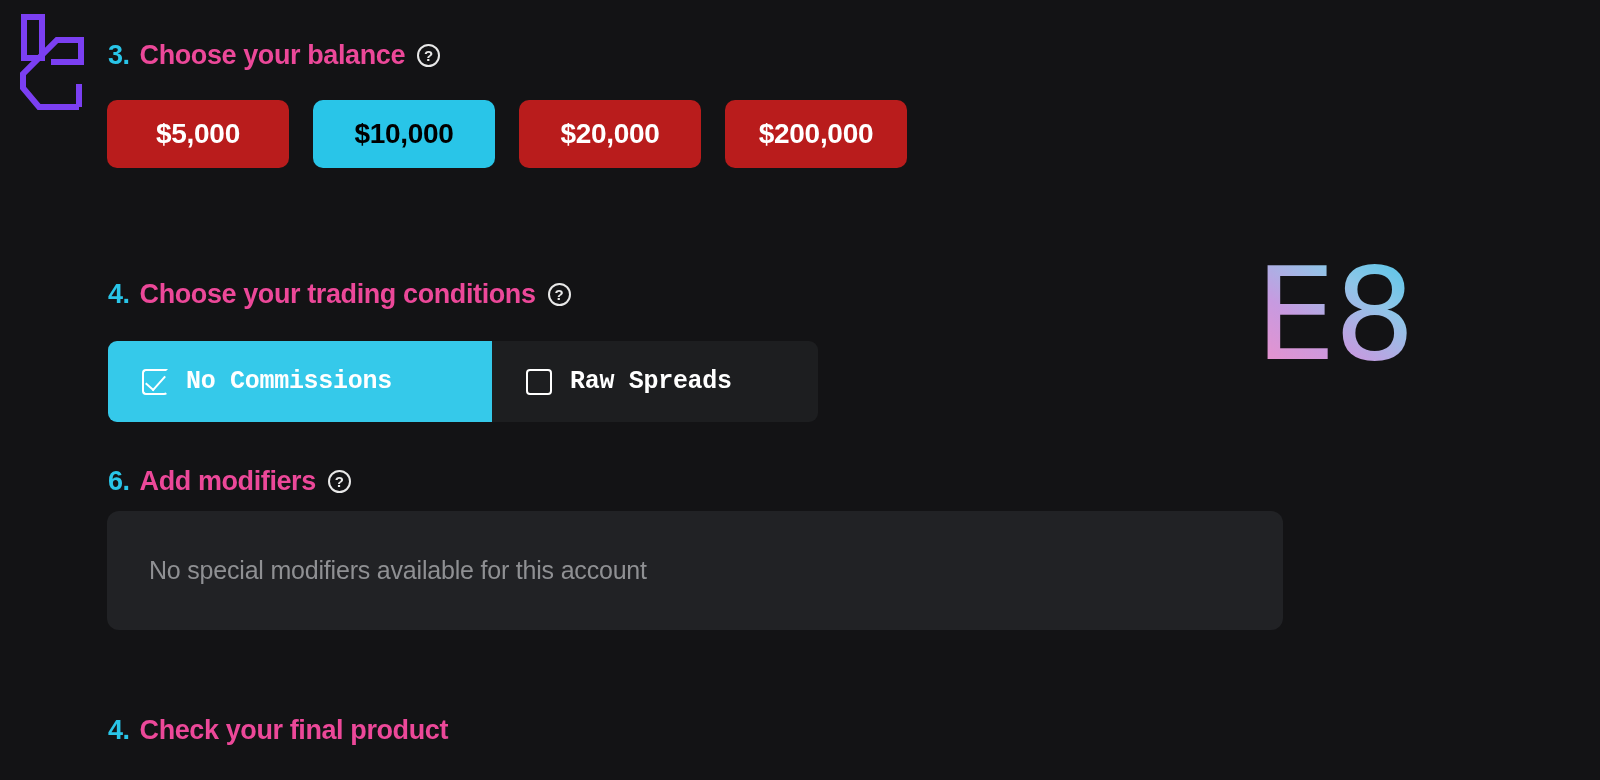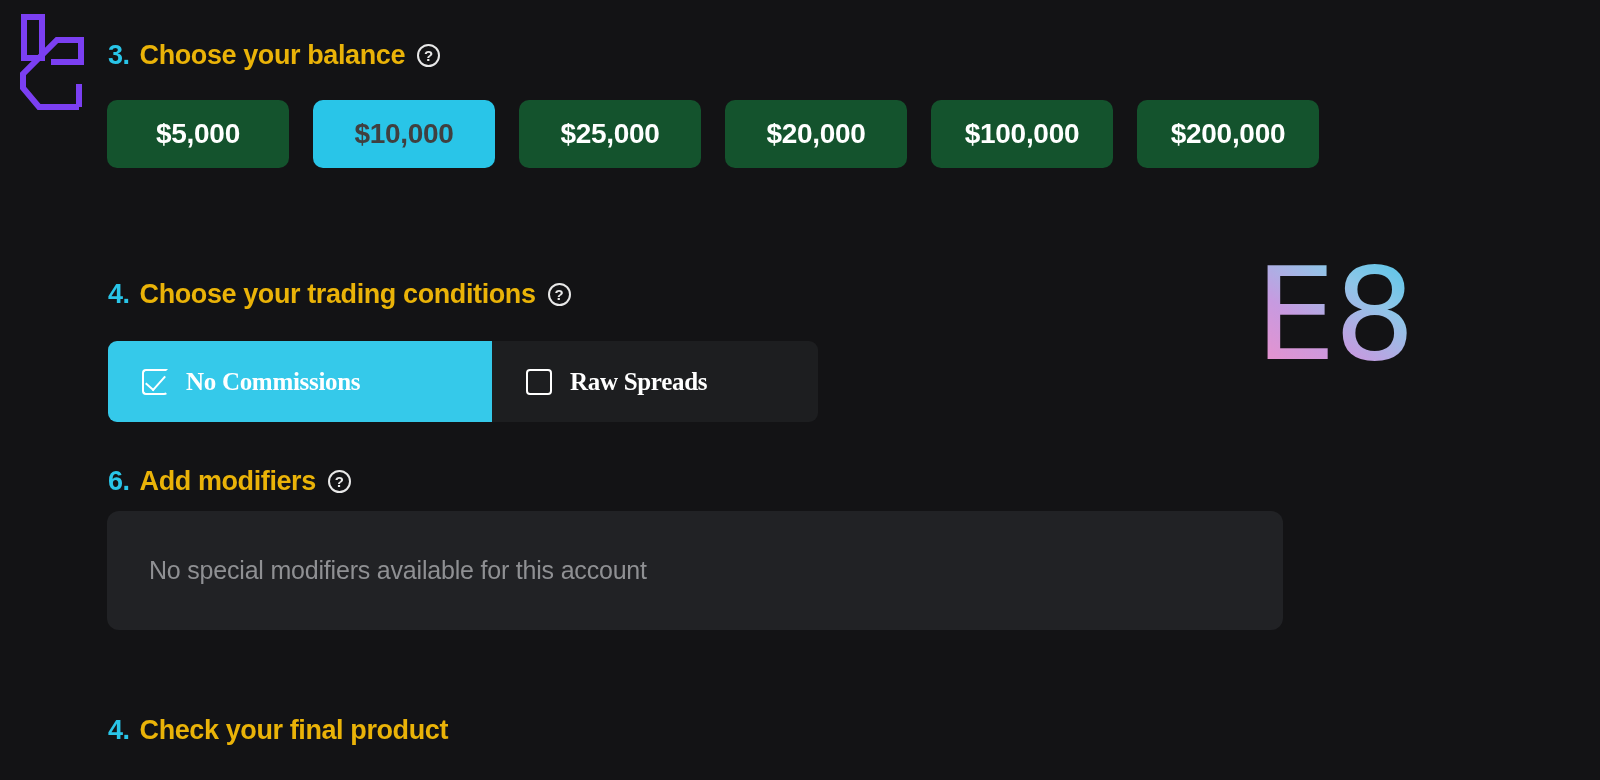--- a/index.html
+++ b/index.html
@@ -54,21 +54,21 @@
     gap: 10px;
     white-space: nowrap;
   }
   .step-num {
     color: #29c5e8;
     font-size: 27px;
     font-weight: bold;
     letter-spacing: -0.5px;
   }
   .head-title {
-    color: #eab308;
+    color: #ec4899;
     font-size: 27px;
     font-weight: bold;
     letter-spacing: -0.4px;
   }
   .help-icon {
     width: 23px;
     height: 23px;
     border: 2px solid #e8e8e8;
     border-radius: 50%;
     display: inline-flex;
@@ -92,35 +92,35 @@
     position: absolute;
     left: 107px;
     top: 100px;
     display: flex;
     gap: 24px;
   }
   .balance-btn {
     width: 182px;
     height: 68px;
     border-radius: 10px;
-    background: #14532d;
+    background: #b91c1c;
     color: #ffffff;
     font-size: 28px;
     font-weight: bold;
     letter-spacing: -0.3px;
     display: flex;
     align-items: center;
     justify-content: center;
     border: none;
     cursor: pointer;
     font-family: "Liberation Sans", sans-serif;
   }
   .balance-btn.selected {
     background: #29c5e8;
-    color: #404040;
+    color: #000000;
   }
 
   
   .toggle-group {
     position: absolute;
     left: 108px;
     top: 341px;
     height: 81px;
     display: flex;
     border-radius: 9px;
@@ -133,21 +133,21 @@
     align-items: center;
     gap: 18px;
     padding: 4px 34px;
     border: none;
     background: transparent;
     color: #ffffff;
     font-size: 25px;
     font-weight: bold;
     letter-spacing: -0.3px;
     cursor: pointer;
-    font-family: Liberation Serif, serif;
+    font-family: Liberation Mono, monospace;
     height: 100%;
   }
   .toggle-opt.active { background: #35c9ea; }
   .toggle-opt:first-child { width: 384px; }
 
   .chk {
     width: 26px;
     height: 26px;
     border: 2.5px solid #ffffff;
     border-radius: 4px;
@@ -207,23 +207,21 @@
 
 <div class="section-head" id="head-balance">
   <span class="step-num">3.</span>
   <span class="head-title">Choose your balance</span>
   <span class="help-icon">?</span>
 </div>
 
 <div class="balance-row">
   <button class="balance-btn">$5,000</button>
   <button class="balance-btn selected">$10,000</button>
-  <button class="balance-btn">$25,000</button>
   <button class="balance-btn">$20,000</button>
-  <button class="balance-btn">$100,000</button>
   <button class="balance-btn">$200,000</button>
 </div>
 
 <div class="section-head" id="head-trading">
   <span class="step-num">4.</span>
   <span class="head-title">Choose your trading conditions</span>
   <span class="help-icon">?</span>
 </div>
 
 <div class="toggle-group">

